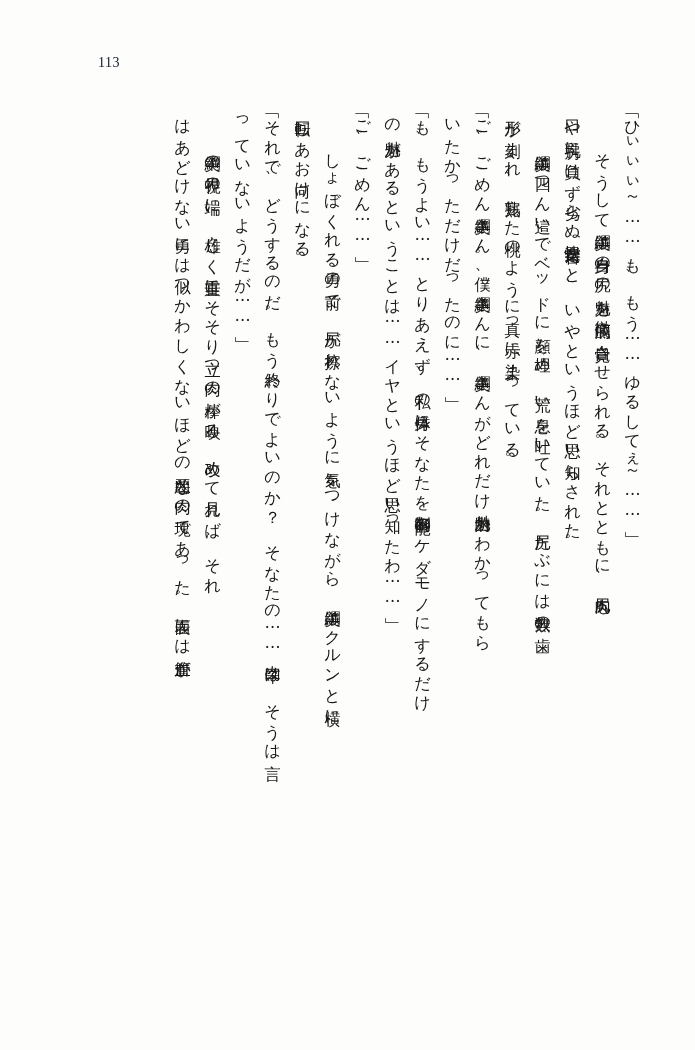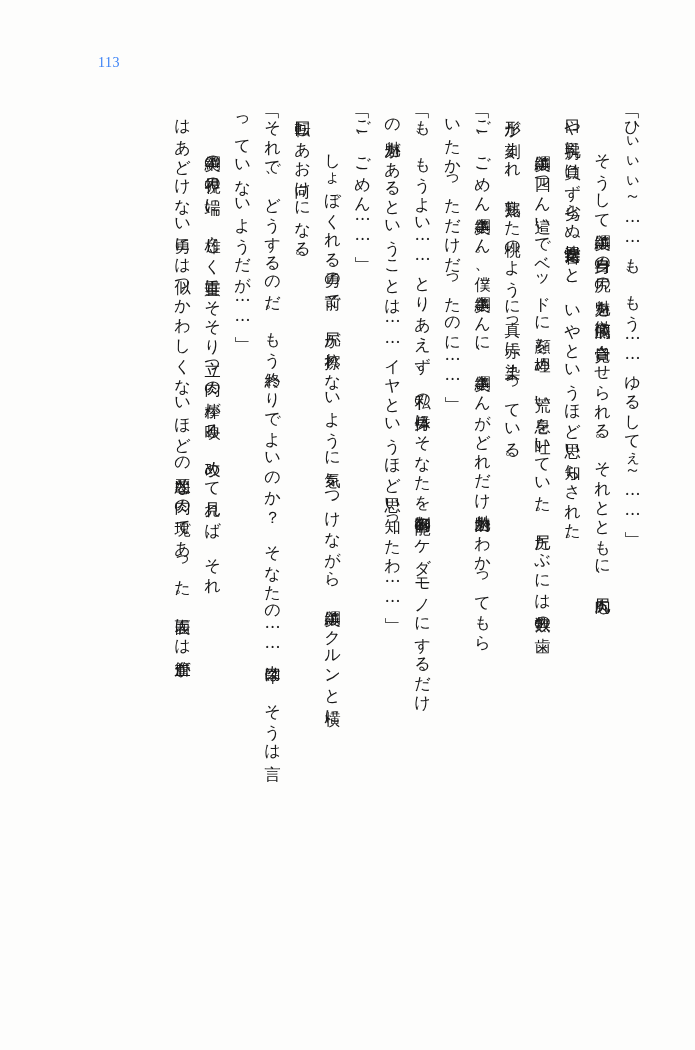--- a/index.html
+++ b/index.html
@@ -19,21 +19,21 @@
     position: absolute;
     inset: 0;
     background: #fdfdfc;
   }
   .page-number {
     position: absolute;
     top: 55px;
     left: 98px;
     font-size: 14px;
     letter-spacing: 0.5px;
-    color: #3b82f6;
+    color: #0f172a;
     font-family: "Liberation Serif", "DejaVu Serif", serif;
   }
   .text-block {
     position: absolute;
     top: 108px;
     left: 60px;
     right: 55px;
     height: 870px;
     display: flex;
     flex-direction: row-reverse;

